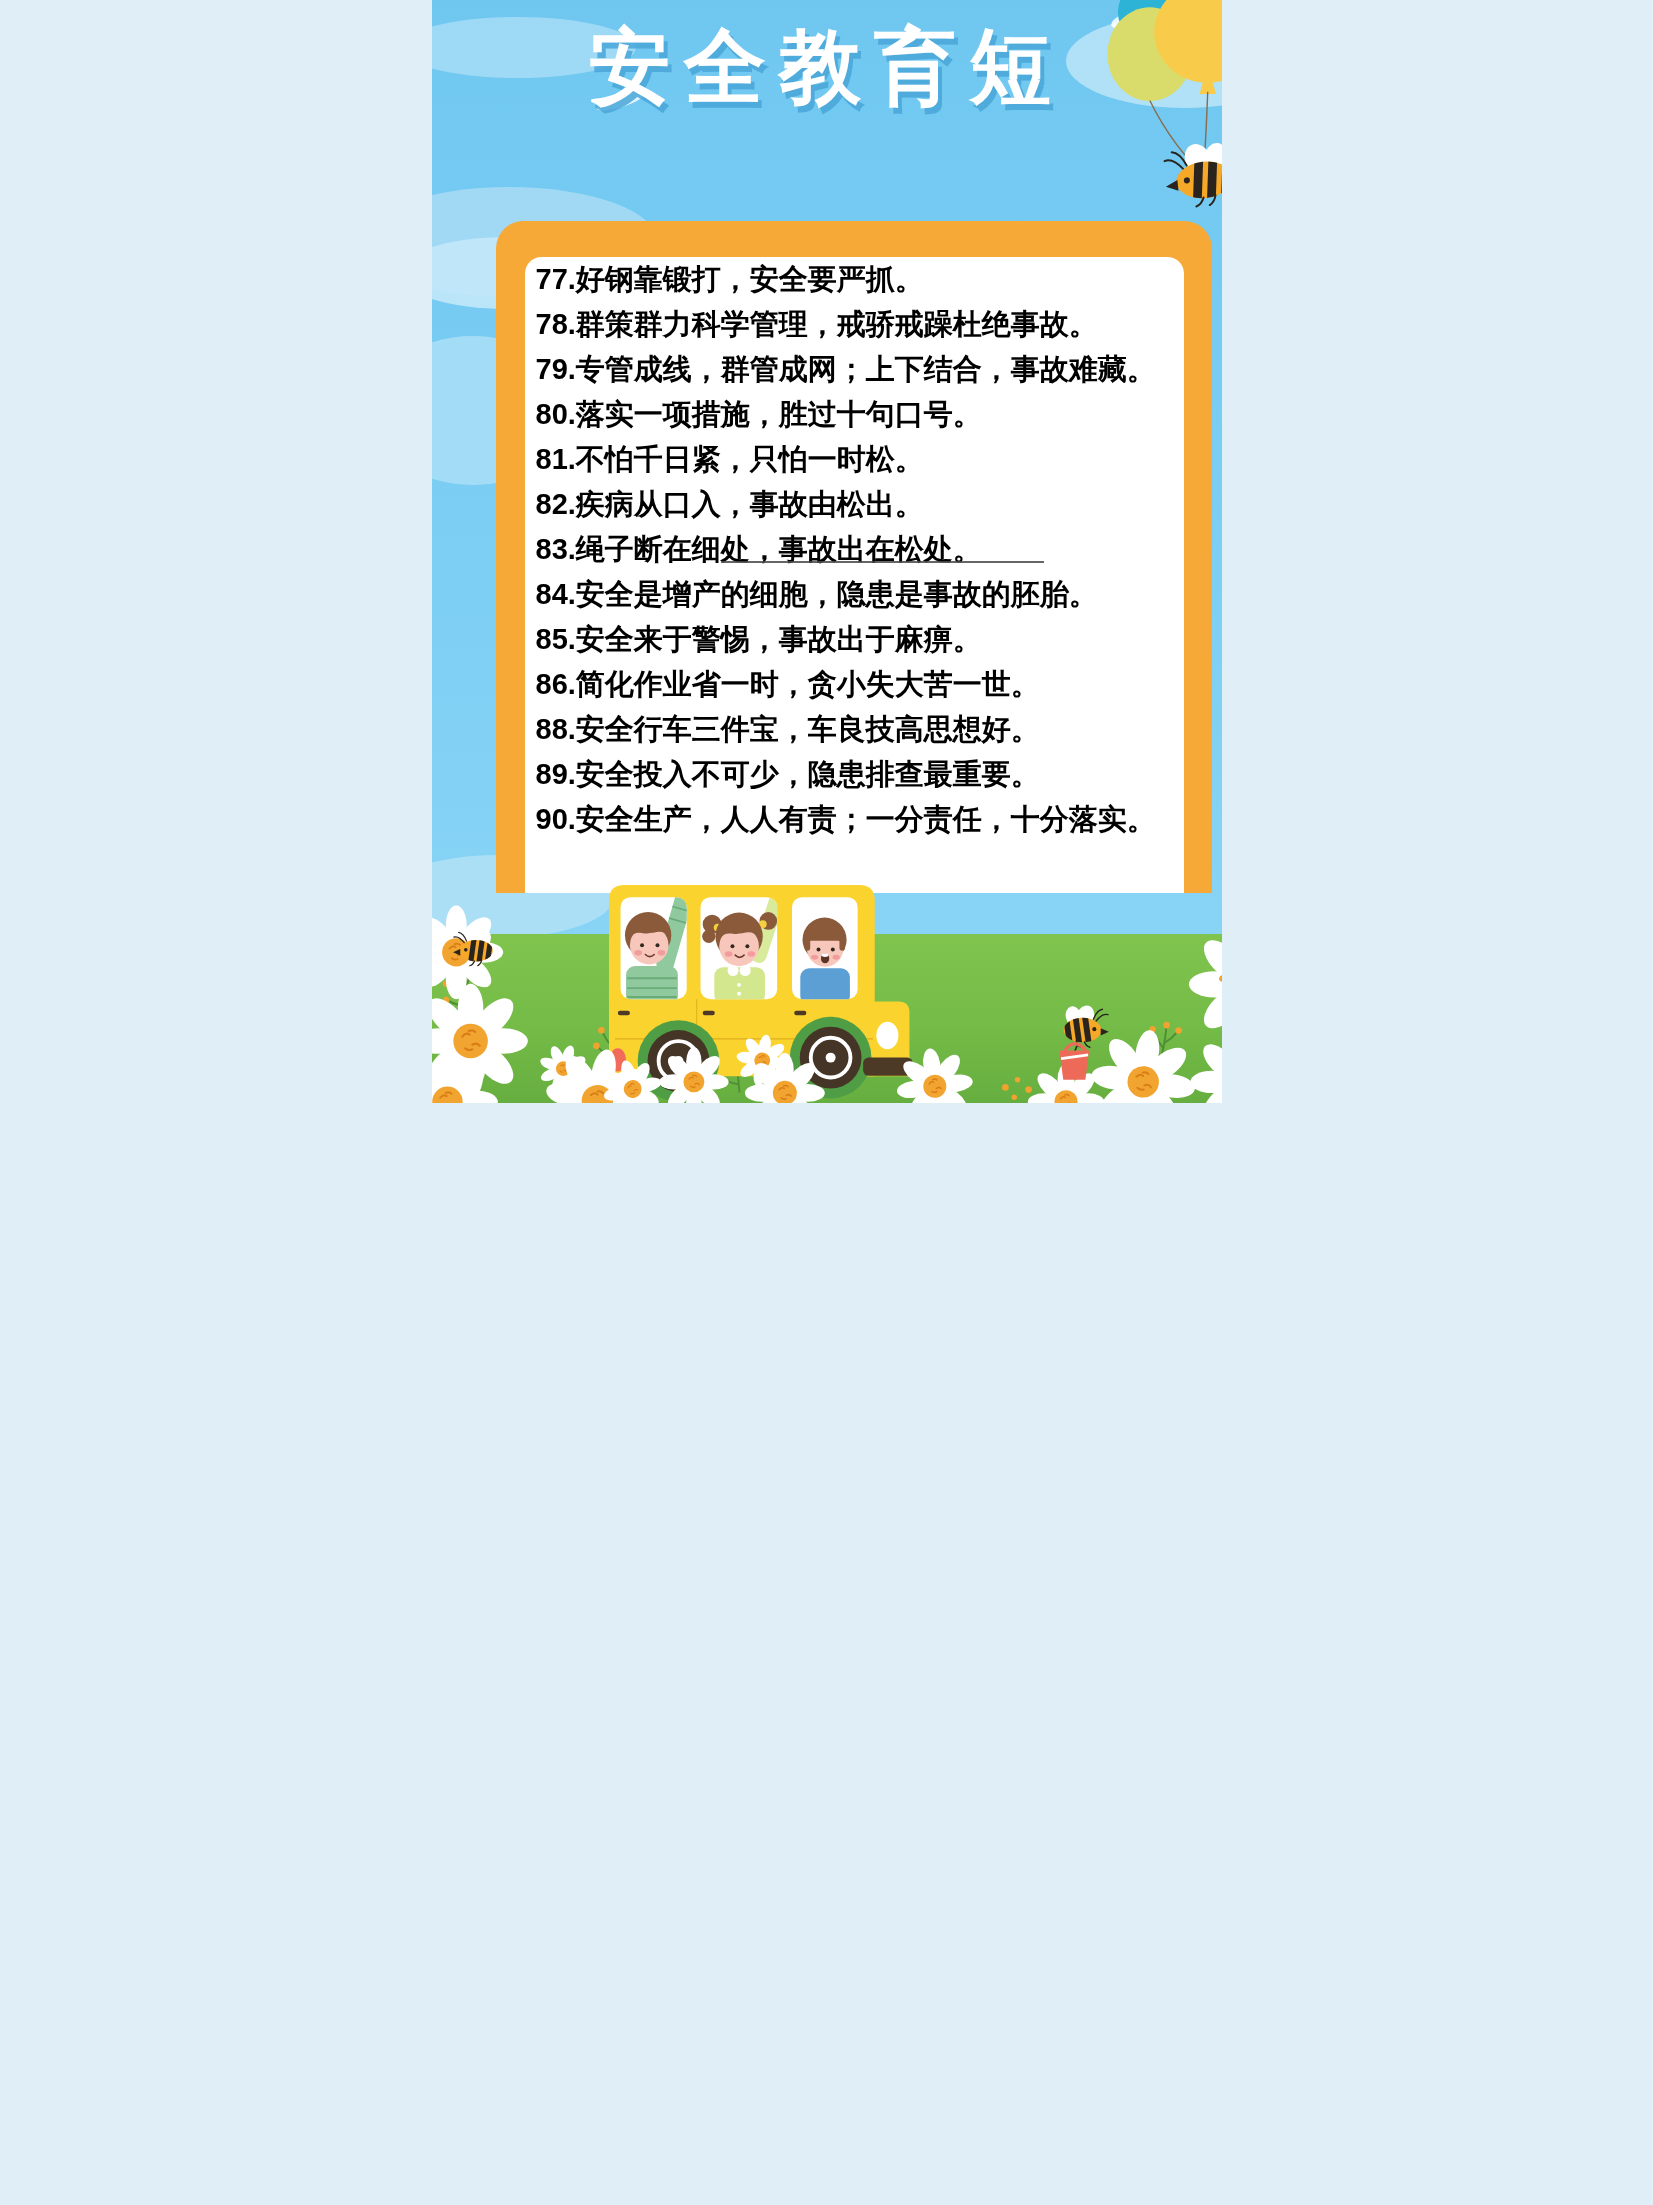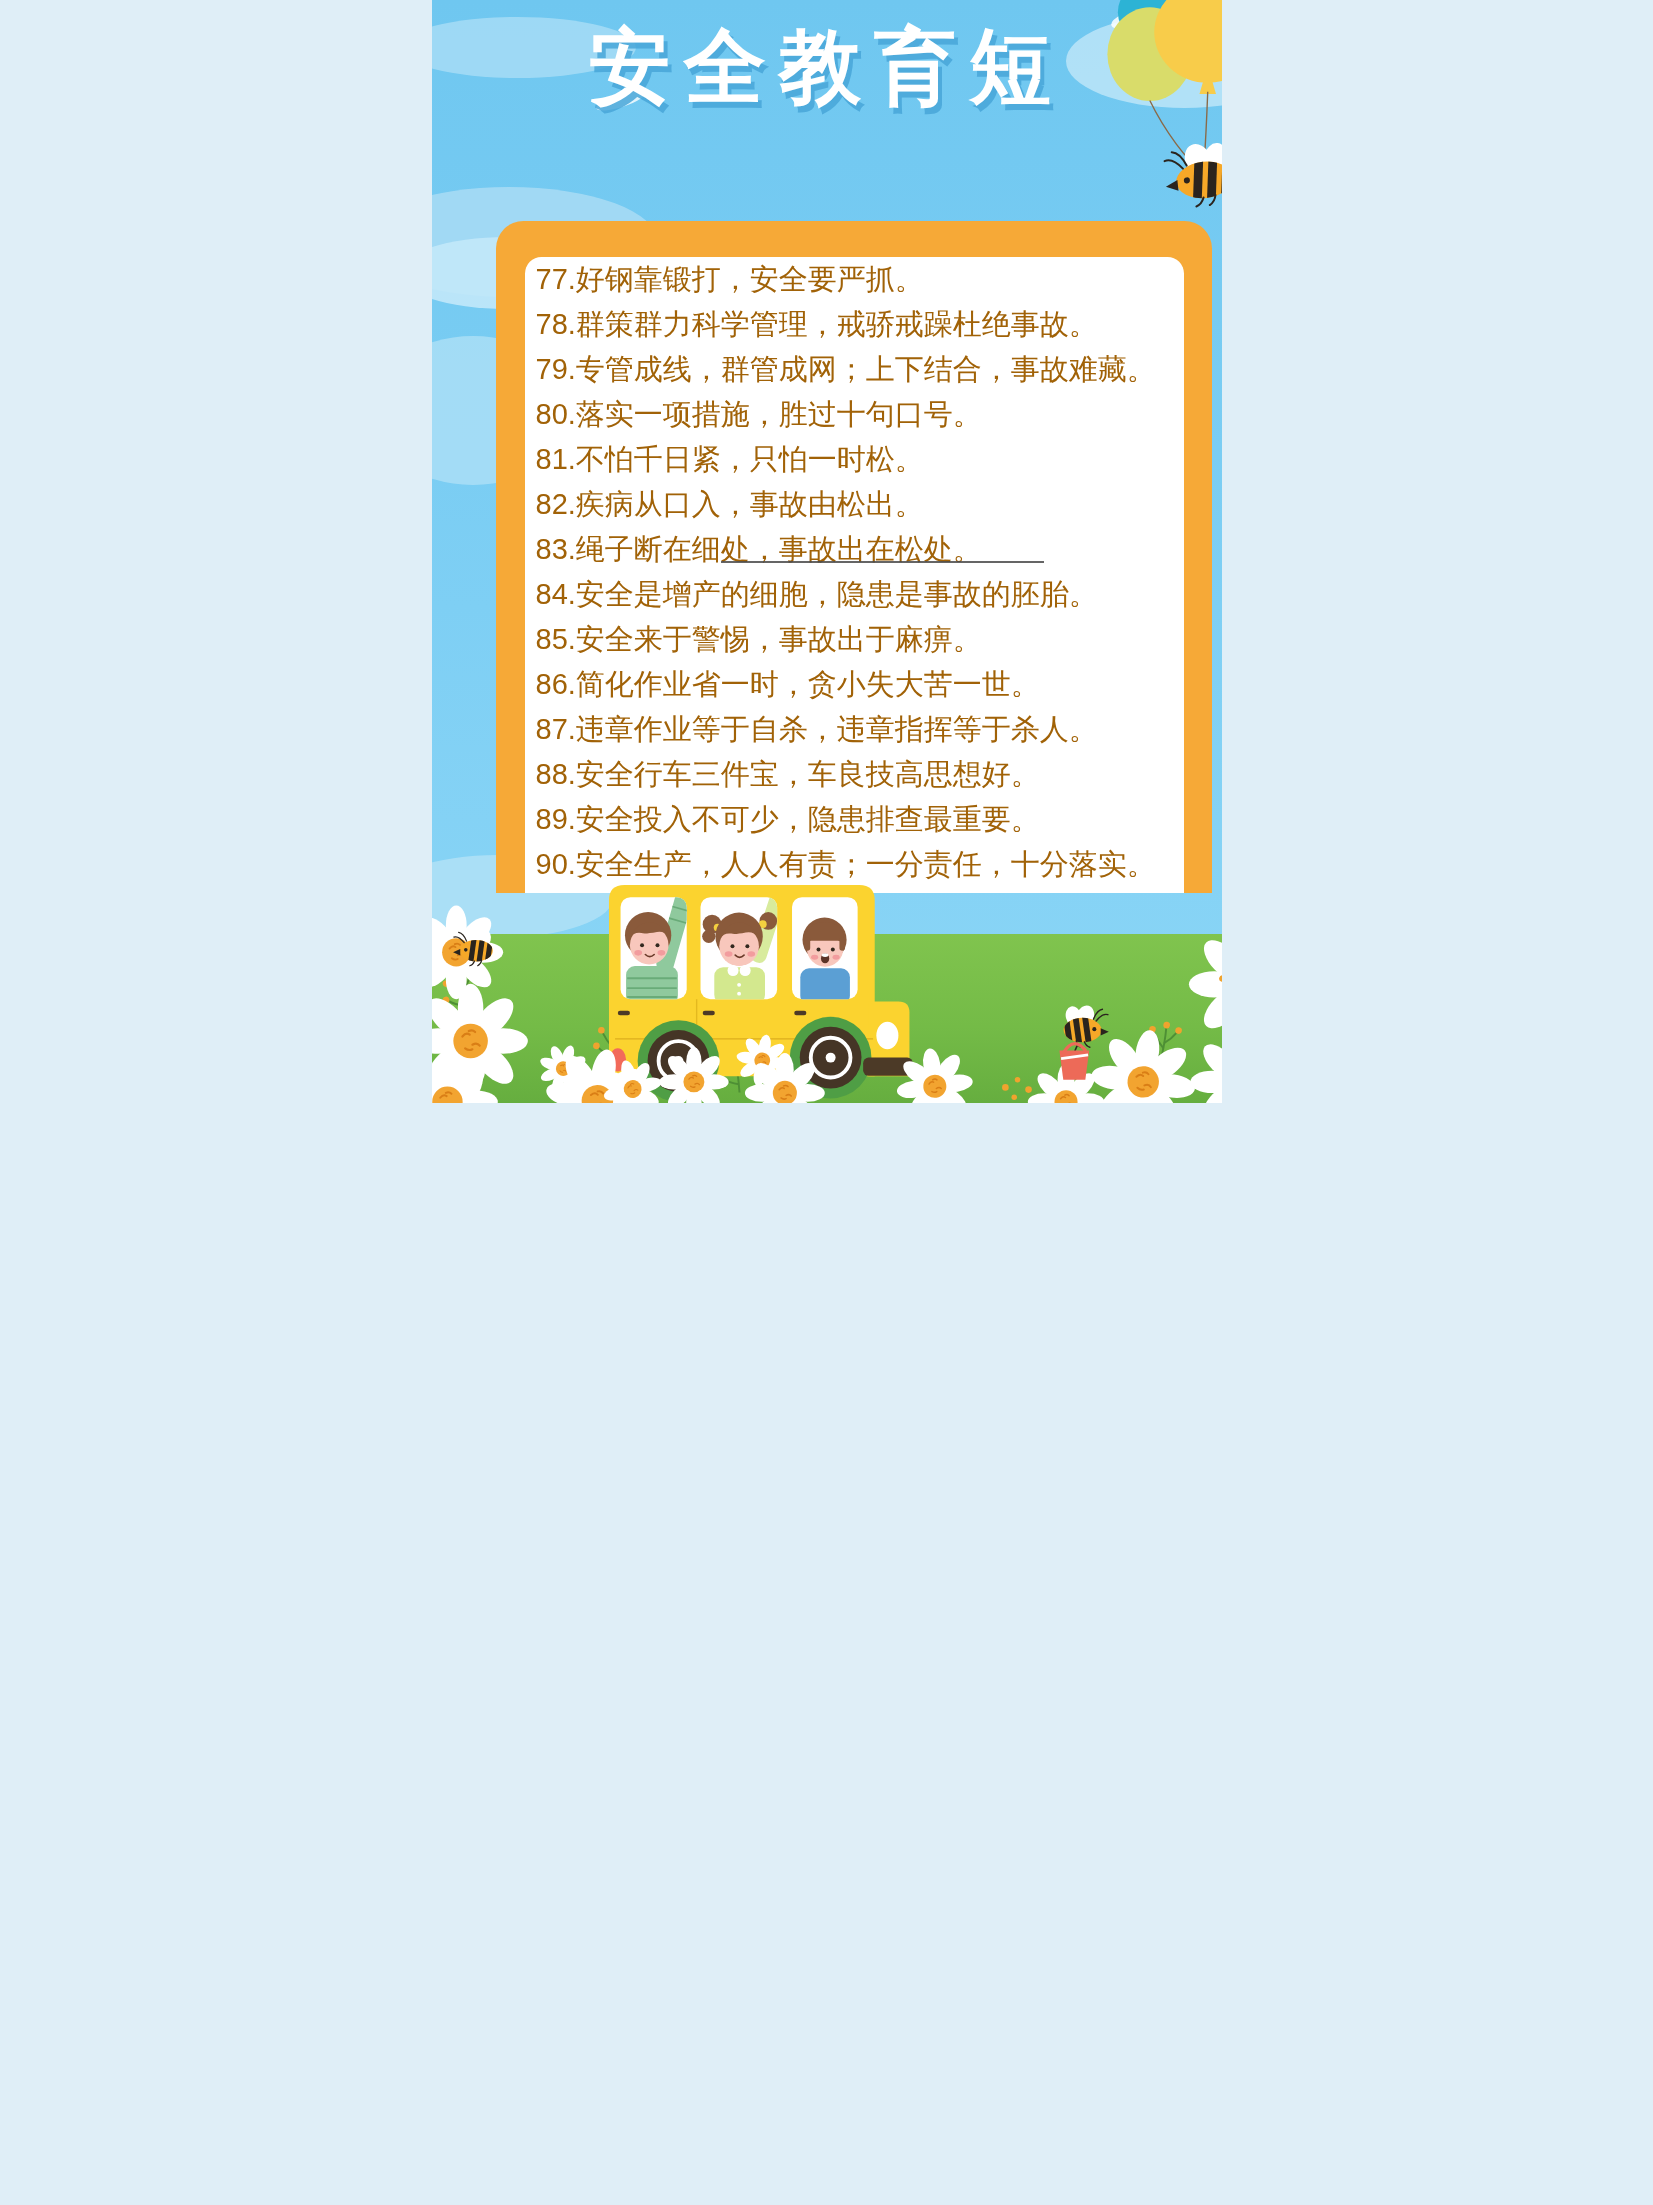--- a/index.html
+++ b/index.html
@@ -24,21 +24,21 @@
     color:#FFFFFF;text-shadow:3.9px 5.5px 0 rgba(72,166,216,.85);
   }
   .grass{position:absolute;left:0;top:934px;width:827px;height:169px;z-index:2;
     background:linear-gradient(180deg,#80C44E 0%,#74BB47 55%,#66AE3F 100%);}
   .card-outer{position:absolute;left:64px;top:221px;width:716px;height:672px;
     background:#F6A937;border-radius:27.6px 27.6px 0 0;z-index:3;}
   .card-inner{position:absolute;left:29px;top:36px;width:659px;height:636px;
     background:#FFFFFF;border-radius:16.5px 16.5px 0 0;}
   .items{position:absolute;left:104px;top:257px;width:653px;z-index:4;}
   .item{height:45px;display:flex;align-items:center;
-    font-weight:400;font-size:29px;color:#a16207;letter-spacing:0;white-space:nowrap;}
+    font-weight:700;font-size:29px;color:#000000;letter-spacing:0;white-space:nowrap;}
   .stray-line{position:absolute;left:289px;top:561px;width:323px;height:1.7px;background:#4a4a4a;opacity:.85;z-index:4;}
   svg.art{position:absolute;inset:0;z-index:5;pointer-events:none;}
 </style>
 </head>
 <body>
 
 <div class="stage">
   <div class="sky"></div>
 
   <div class="cloud c1"></div>
@@ -64,21 +64,20 @@
     <div class="item">77.好钢靠锻打，安全要严抓。</div>
     <div class="item">78.群策群力科学管理，戒骄戒躁杜绝事故。</div>
     <div class="item">79.专管成线，群管成网；上下结合，事故难藏。</div>
     <div class="item">80.落实一项措施，胜过十句口号。</div>
     <div class="item">81.不怕千日紧，只怕一时松。</div>
     <div class="item">82.疾病从口入，事故由松出。</div>
     <div class="item">83.绳子断在细处，事故出在松处。</div>
     <div class="item">84.安全是增产的细胞，隐患是事故的胚胎。</div>
     <div class="item">85.安全来于警惕，事故出于麻痹。</div>
     <div class="item">86.简化作业省一时，贪小失大苦一世。</div>
-    <div class="item">87.违章作业等于自杀，违章指挥等于杀人。</div>
     <div class="item">88.安全行车三件宝，车良技高思想好。</div>
     <div class="item">89.安全投入不可少，隐患排查最重要。</div>
     <div class="item">90.安全生产，人人有责；一分责任，十分落实。</div>
   </div>
 
   <div class="stray-line"></div>
 
   <svg class="art" width="827" height="1103" viewBox="0 0 1500 2000">
     <defs>
       <g id="bee">

